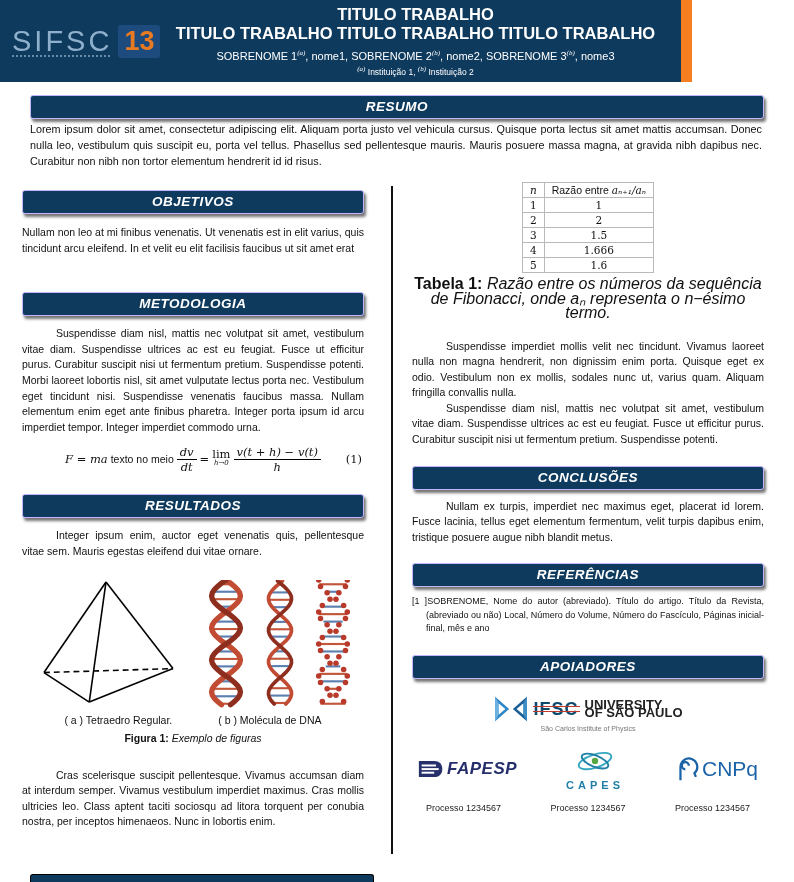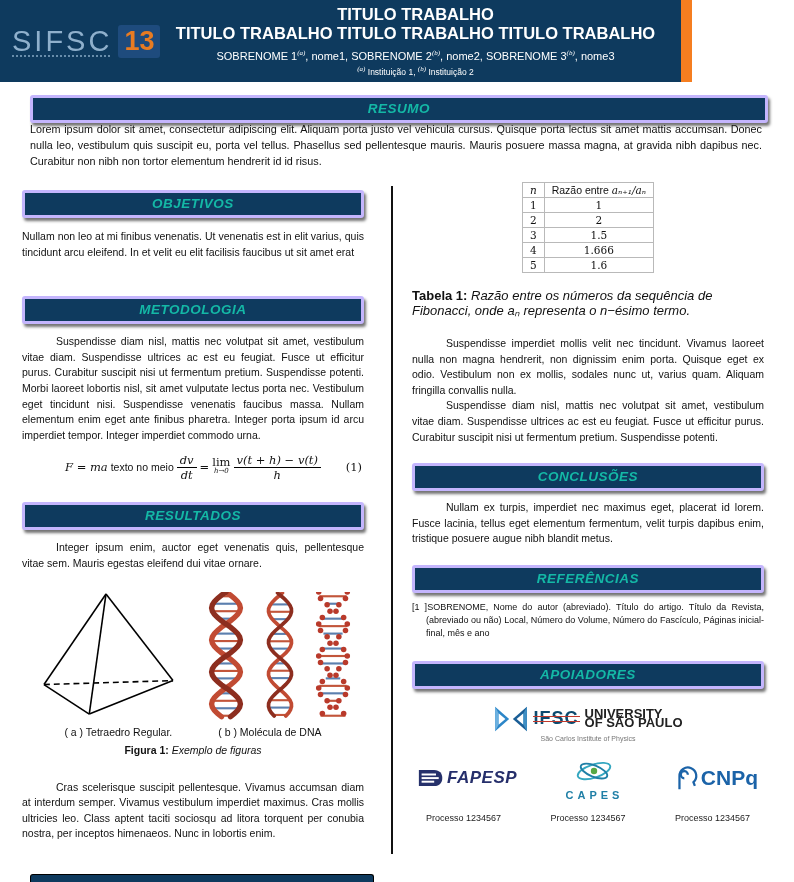--- a/index.html
+++ b/index.html
@@ -13,23 +13,23 @@
   .logo-sifsc{font-size:29px;font-weight:300;color:#8fb0cc;letter-spacing:3px;
               text-decoration:underline dotted 2px rgba(143,176,204,.7);text-underline-offset:5px;}
   .logo-13{font-size:27px;font-weight:bold;color:#e87b22;background:#1e4b7d;padding:1px 6px;border-radius:3px;}
   .titleblock{flex:1;text-align:center;color:#fff;padding-right:10px;}
   .title-line{font-size:16.5px;font-weight:bold;line-height:19px;}
   .authors{font-size:11px;margin-top:6px;}
   .authors sup,.affils sup{font-family:"Liberation Serif",serif;font-style:italic;font-size:7px;}
   .affils{font-size:8.5px;margin-top:4px;}
 
   
-  .bar{background:#0e3a5e;border:3px solid #c4b5fd;border-radius:3px;
+  .bar{background:#0e3a5e;border:1px solid #c4b5fd;border-radius:3px;
        box-shadow:2px 3px 3px rgba(0,0,0,.55);
-       color:#14b8a6;font-weight:bold;font-style:italic;text-align:center;
+       color:#ffffff;font-weight:bold;font-style:italic;text-align:center;
        font-size:13.5px;height:22px;line-height:22px;letter-spacing:.5px;}
   .resumo-bar{position:absolute;left:30px;top:95px;width:732px;}
   .resumo-text{position:absolute;left:30px;top:122px;width:732px;
                font-size:10.8px;line-height:15.8px;text-align:justify;}
 
   
   .col-left{position:absolute;left:22px;top:190px;width:342px;}
   .col-right{position:absolute;left:412px;top:182px;width:352px;}
   .divider{position:absolute;left:391px;top:186px;width:2px;height:668px;background:#111;}
   .body-text{font-size:10.5px;line-height:15.6px;text-align:justify;}
@@ -53,41 +53,41 @@
   .figcap{margin-top:6px;text-align:center;font-size:10.5px;}
   .figcap .cap-label{font-weight:bold;}
   .figcap .cap-text{font-style:italic;}
 
   
   table.fib{border-collapse:collapse;margin:0 auto;font-size:10.5px;background:#fff;}
   table.fib th,table.fib td{border:1px solid #b9b9b9;padding:1px 7px;text-align:center;}
   table.fib th{font-weight:normal;}
   .serif-math{font-family:"DejaVu Serif",serif;font-style:italic;}
   table.fib td{font-family:"DejaVu Serif",serif;}
-  .tab-caption{margin-top:16px;font-size:13px;line-height:14.5px;font-style:italic;text-align:left;}
+  .tab-caption{margin-top:4px;font-size:16px;line-height:14.5px;font-style:italic;text-align:center;}
   .tab-caption .cap-label{font-weight:bold;font-style:normal;}
 
   .refs{margin-top:8px;font-size:9px;line-height:13.2px;text-align:justify;
         padding-left:14px;text-indent:-14px;}
 
   
   .ifsc-logo{margin-top:16px;display:flex;flex-direction:column;align-items:center;}
   .ifsc-row{display:flex;align-items:center;gap:6px;}
   .ifsc-word{position:relative;font-weight:800;font-size:18px;letter-spacing:1px;color:#0c4a6e;}
   .ifsc-word::before{content:"";position:absolute;left:-1px;right:-1px;top:37%;border-top:1.4px solid #c0392b;}
   .ifsc-word::after{content:"";position:absolute;left:-1px;right:-1px;top:60%;border-top:1.4px solid #c0392b;}
   .usp-lines{font-size:13px;font-weight:bold;line-height:8.5px;color:#222;text-align:left;}
   .ifsc-sub{font-size:7px;color:#777;margin-top:2px;}
   .logos-row{margin-top:14px;display:flex;justify-content:space-between;align-items:center;padding:0 6px;}
   .logo-cell{display:flex;flex-direction:column;align-items:center;}
   .fapesp{display:flex;align-items:flex-end;gap:2px;}
   .fapesp-text{font-style:italic;font-weight:900;font-size:17px;color:#262f6b;letter-spacing:.5px;}
   .capes-text{font-weight:bold;font-size:11px;color:#1f7fa6;letter-spacing:4px;margin-top:1px;}
   .cnpq{display:flex;align-items:center;gap:1px;}
-  .cnpq-text{font-weight:bold;font-size:21px;color:#1b63a8;}
+  .cnpq-text{font-weight:normal;font-size:21px;color:#1b63a8;}
   .processos{margin-top:12px;display:flex;justify-content:space-between;padding:0 14px;font-size:9px;color:#222;}
 
   .cutoff{position:absolute;left:30px;top:874px;width:342px;height:8px;background:#0e3a5e;
           border:1px solid #000;border-bottom:none;border-radius:3px 3px 0 0;}
 </style>
 </head>
 <body>
 
 <div class="page">
 

